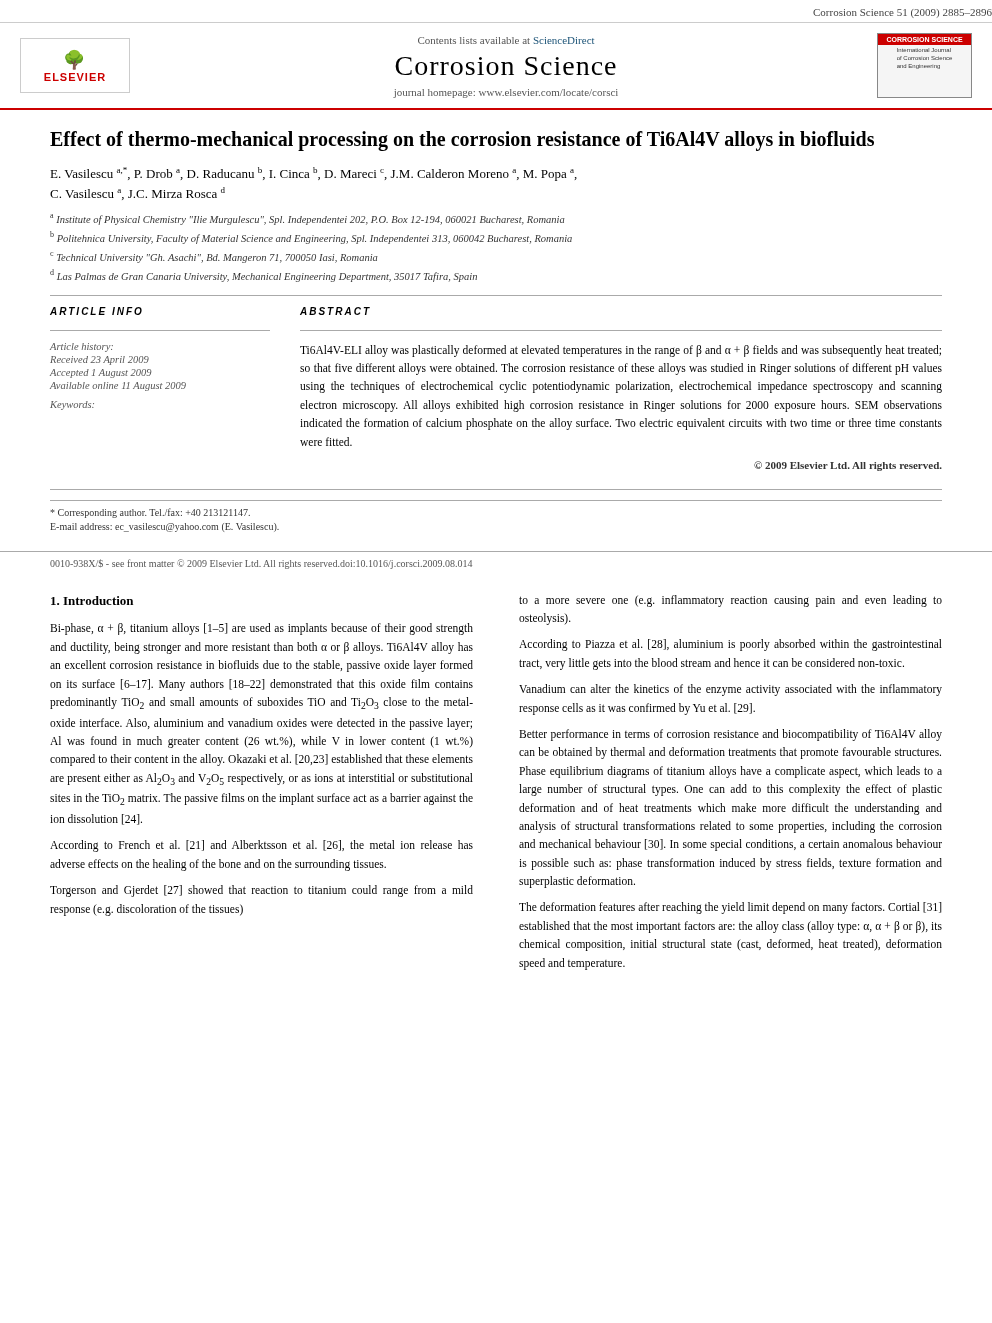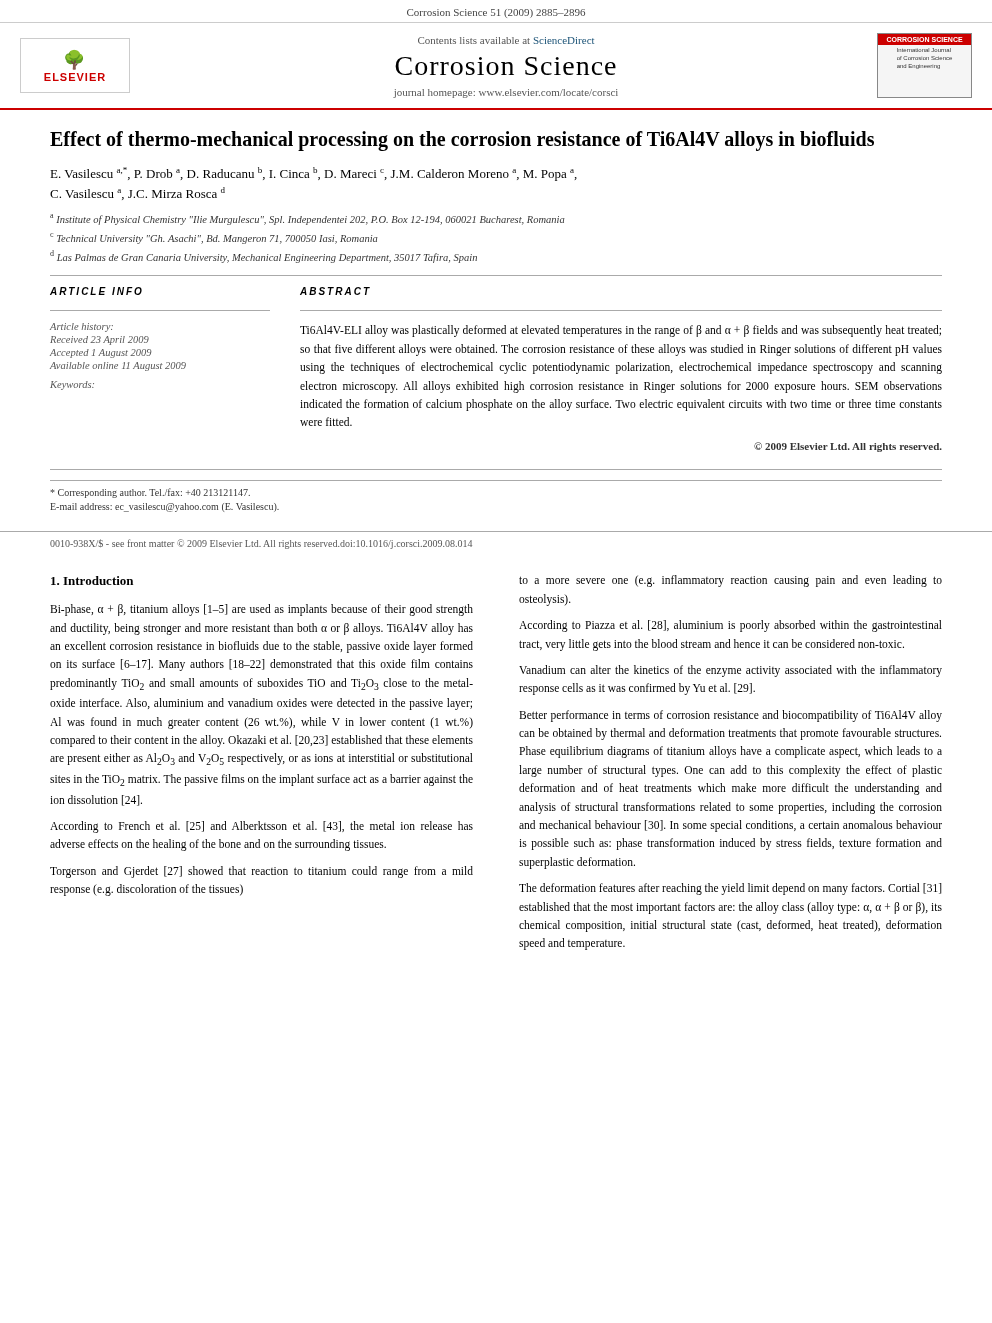--- a/index.html
+++ b/index.html
@@ -11,21 +11,21 @@
       width: 992px;
       min-height: 1323px;
     }
     .page-wrapper {
       width: 992px;
       padding: 0;
       background: #fff;
     }
     
     .top-bar {
-      text-align: center;
+      text-align: right;
       font-size: 11px;
       color: #444;
       padding: 6px 0 4px 0;
       border-bottom: 1px solid #ccc;
     }
     
     .journal-header {
       display: flex;
       align-items: center;
       justify-content: space-between;
@@ -309,20 +309,21 @@
 
     <div class="article-title">Effect of thermo-mechanical processing on the corrosion resistance of Ti6Al4V alloys in biofluids</div>
 
     <div class="authors-line">
       <span>E. Vasilescu <sup>a,*</sup>, P. Drob <sup>a</sup>, D. Raducanu <sup>b</sup>, I. Cinca <sup>b</sup>, D. Mareci <sup>c</sup>, J.M. Calderon Moreno <sup>a</sup>, M. Popa <sup>a</sup>,<br>
       C. Vasilescu <sup>a</sup>, J.C. Mirza Rosca <sup>d</sup></span>
     </div>
 
     <div class="affiliations">
       <p><sup>a</sup> <em>Institute of Physical Chemistry "Ilie Murgulescu", Spl. Independentei 202, P.O. Box 12-194, 060021 Bucharest, Romania</em></p>
+      <p><sup>b</sup> <em>Politehnica University, Faculty of Material Science and Engineering, Spl. Independentei 313, 060042 Bucharest, Romania</em></p>
       <p><sup>c</sup> <em>Technical University "Gh. Asachi", Bd. Mangeron 71, 700050 Iasi, Romania</em></p>
       <p><sup>d</sup> <em>Las Palmas de Gran Canaria University, Mechanical Engineering Department, 35017 Tafira, Spain</em></p>
     </div>
 
     <hr class="divider">
 
     <div class="two-col">
 
       <div class="col-left">
         <div class="section-label">ARTICLE INFO</div>
@@ -365,21 +366,21 @@
 
   <div class="article-body">
     <div class="two-col-body">
 
       <div class="body-col">
         <div class="section-heading">
           <span>1.</span>
           <span>Introduction</span>
         </div>
         <p>Bi-phase, α + β, titanium alloys [1–5] are used as implants because of their good strength and ductility, being stronger and more resistant than both α or β alloys. Ti6Al4V alloy has an excellent corrosion resistance in biofluids due to the stable, passive oxide layer formed on its surface [6–17]. Many authors [18–22] demonstrated that this oxide film contains predominantly TiO<sub>2</sub> and small amounts of suboxides TiO and Ti<sub>2</sub>O<sub>3</sub> close to the metal-oxide interface. Also, aluminium and vanadium oxides were detected in the passive layer; Al was found in much greater content (26 wt.%), while V in lower content (1 wt.%) compared to their content in the alloy. Okazaki et al. [20,23] established that these elements are present either as Al<sub>2</sub>O<sub>3</sub> and V<sub>2</sub>O<sub>5</sub> respectively, or as ions at interstitial or substitutional sites in the TiO<sub>2</sub> matrix. The passive films on the implant surface act as a barrier against the ion dissolution [24].</p>
-        <p>According to French et al. [25] and Alberktsson et al. [43], the metal ion release has adverse effects on the healing of the bone and on the surrounding tissues.</p>
+        <p>According to French et al. [21] and Alberktsson et al. [26], the metal ion release has adverse effects on the healing of the bone and on the surrounding tissues.</p>
         <p>Torgerson and Gjerdet [27] showed that reaction to titanium could range from a mild response (e.g. discoloration of the tissues)</p>
       </div>
 
       <div class="body-col">
         <p>to a more severe one (e.g. inflammatory reaction causing pain and even leading to osteolysis).</p>
         <p>According to Piazza et al. [28], aluminium is poorly absorbed within the gastrointestinal tract, very little gets into the blood stream and hence it can be considered non-toxic.</p>
         <p>Vanadium can alter the kinetics of the enzyme activity associated with the inflammatory response cells as it was confirmed by Yu et al. [29].</p>
         <p>Better performance in terms of corrosion resistance and biocompatibility of Ti6Al4V alloy can be obtained by thermal and deformation treatments that promote favourable structures. Phase equilibrium diagrams of titanium alloys have a complicate aspect, which leads to a large number of structural types. One can add to this complexity the effect of plastic deformation and of heat treatments which make more difficult the understanding and analysis of structural transformations related to some properties, including the corrosion and mechanical behaviour [30]. In some special conditions, a certain anomalous behaviour is possible such as: phase transformation induced by stress fields, texture formation and superplastic deformation.</p>
         <p>The deformation features after reaching the yield limit depend on many factors. Cortial [31] established that the most important factors are: the alloy class (alloy type: α, α + β or β), its chemical composition, initial structural state (cast, deformed, heat treated), deformation speed and temperature.</p>
       </div>

